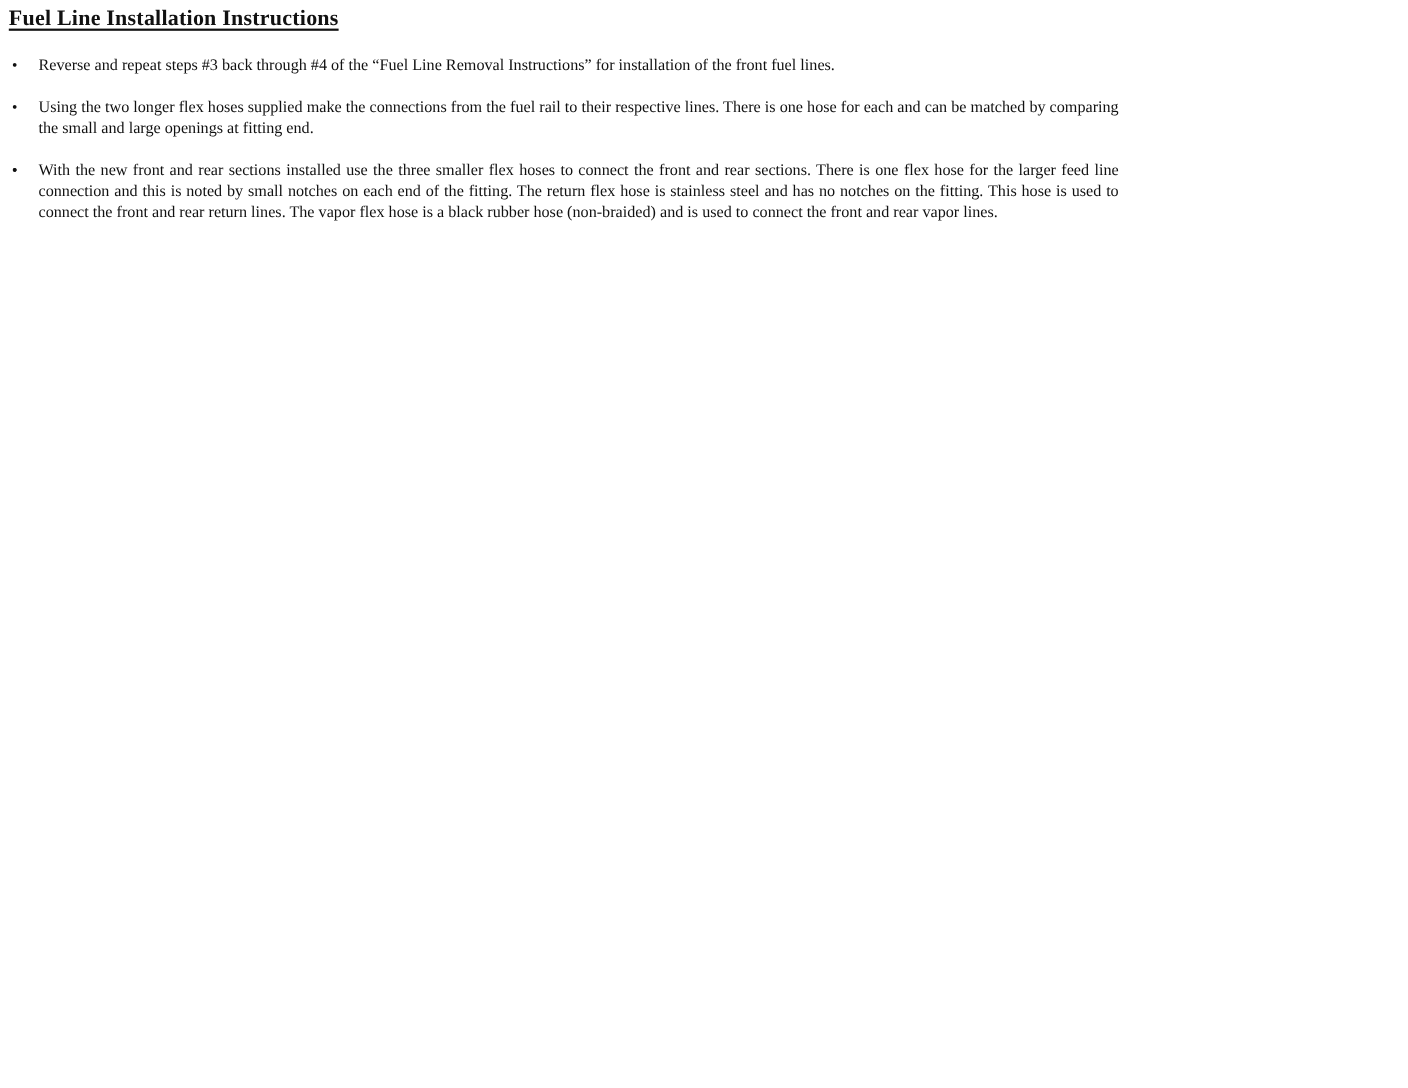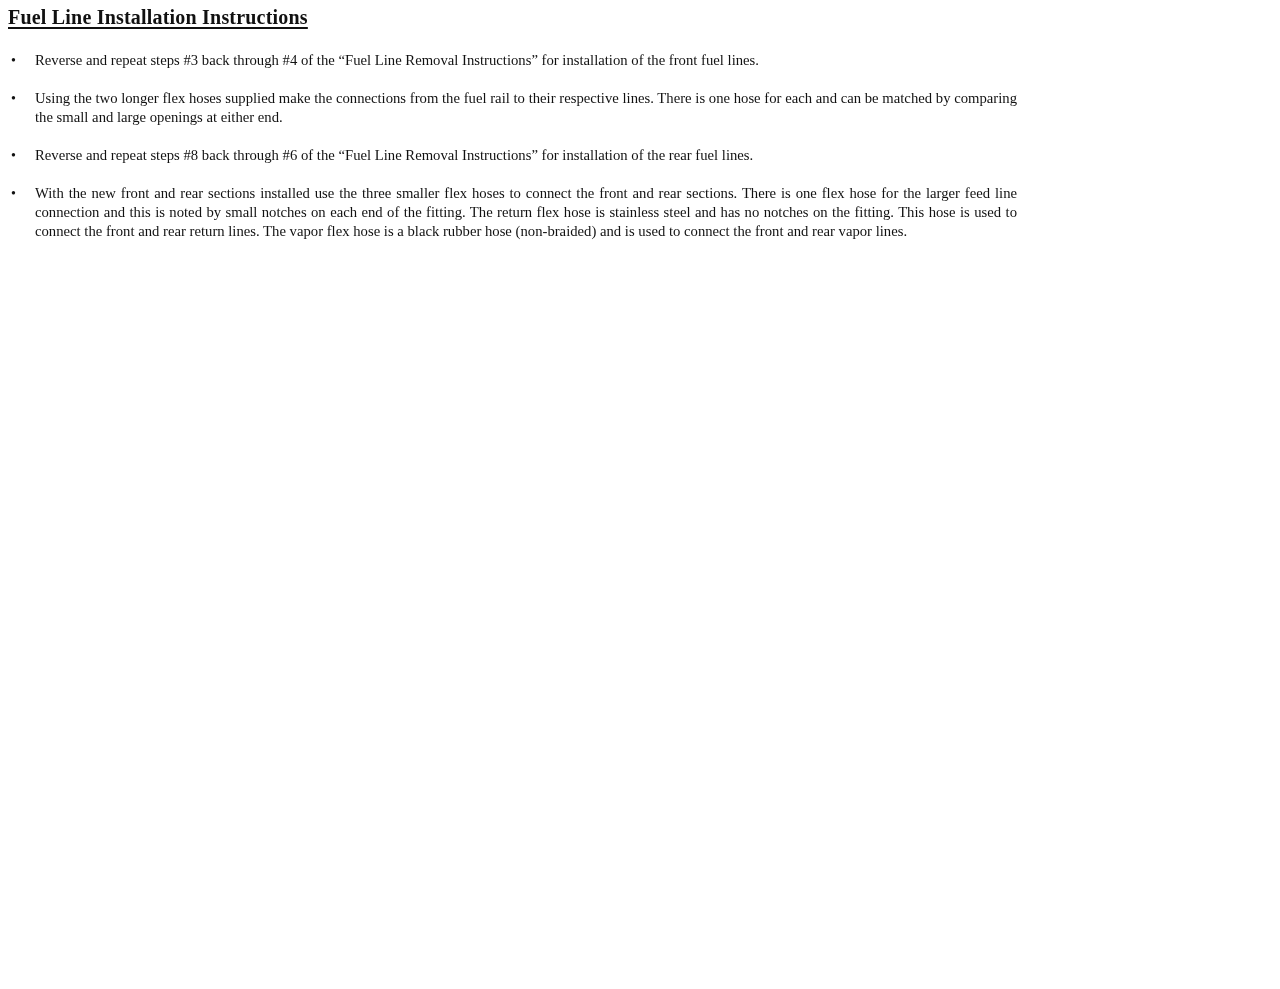--- a/index.html
+++ b/index.html
@@ -55,24 +55,23 @@
 <div class="page">
   <h1 class="doc-title">Fuel Line Installation Instructions</h1>
 
   <ul class="bullet-list">
     <li>
       <span class="marker">•</span>
       <span>Reverse and repeat steps #3 back through #4 of the “Fuel Line Removal Instructions” for installation of the front fuel lines.</span>
     </li>
     <li>
       <span class="marker">•</span>
-      <span>Using the two longer flex hoses supplied make the connections from the fuel rail to their respective lines. There is one hose for each and can be matched by comparing the small and large openings at either end.</span>
+      <span>Using the two longer flex hoses supplied make the connections from the fuel rail to their respective lines. There is one hose for each and can be matched by comparing the small and large openings at fitting end.</span>
     </li>
     <li>
       <span class="marker">•</span>
-      <span>Reverse and repeat steps #8 back through #6 of the “Fuel Line Removal Instructions” for installation of the rear fuel lines.</span>
     </li>
     <li>
       <span class="marker">•</span>
       <span>With the new front and rear sections installed use the three smaller flex hoses to connect the front and rear sections. There is one flex hose for the larger feed line connection and this is noted by small notches on each end of the fitting. The return flex hose is stainless steel and has no notches on the fitting. This hose is used to connect the front and rear return lines. The vapor flex hose is a black rubber hose (non-braided) and is used to connect the front and rear vapor lines.</span>
     </li>
   </ul>
 </div>
 
 </body></html>

